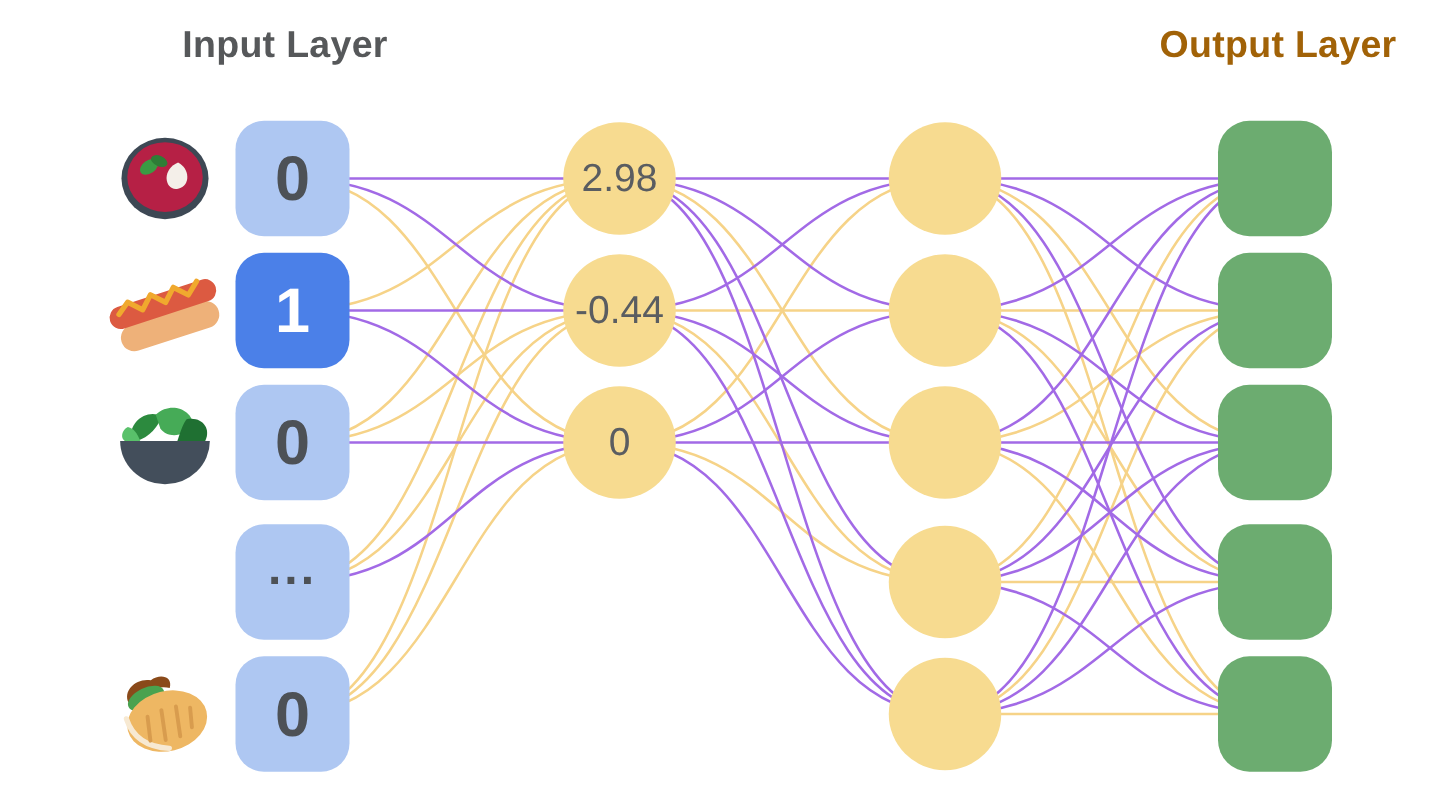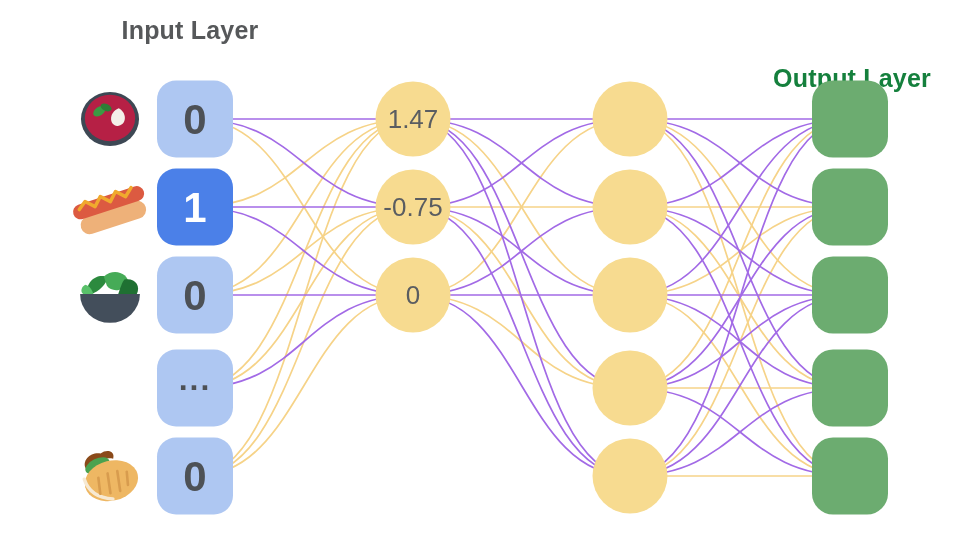--- a/index.html
+++ b/index.html
@@ -72,21 +72,21 @@
       <path d="M630,295 C740,295 740,388 850,388" fill="none" stroke="#a26ae6" stroke-width="1.7"></path>
       <path d="M630,388 C740,388 740,207 850,207" fill="none" stroke="#a26ae6" stroke-width="1.7"></path>
       <path d="M630,388 C740,388 740,295 850,295" fill="none" stroke="#a26ae6" stroke-width="1.7"></path>
       <path d="M630,388 C740,388 740,476 850,476" fill="none" stroke="#a26ae6" stroke-width="1.7"></path>
       <path d="M630,476 C740,476 740,119 850,119" fill="none" stroke="#a26ae6" stroke-width="1.7"></path>
       <path d="M630,476 C740,476 740,295 850,295" fill="none" stroke="#a26ae6" stroke-width="1.7"></path>
       <path d="M630,476 C740,476 740,388 850,388" fill="none" stroke="#a26ae6" stroke-width="1.7"></path>
     </svg>
 
   <div class="layer-title" style="left: 190px; color: rgb(86, 88, 90);">Input Layer</div>
-  <div class="layer-title" style="left: 852px; color: #15803d; margin-top: 48px;">Output Layer</div>
+  <div class="layer-title" style="left: 852px; color: #a16207;">Output Layer</div>
 
   <div id="icon-col">
       <div class="emoji" style="left: 110px; top: 119px;"><svg width="62" height="60" viewBox="0 0 64 62">
      <ellipse cx="32" cy="31" rx="30" ry="28" fill="#3d4854"></ellipse>
      <ellipse cx="32" cy="30" rx="26" ry="24" fill="#b62045"></ellipse>
      <path d="M41 20 C49 24 50 36 41 38 C32 40 29 25 41 20 Z" fill="#f4efe9"></path>
      <ellipse cx="21" cy="23" rx="7" ry="4.5" fill="#3b9b43" transform="rotate(-35 21 23)"></ellipse>
      <ellipse cx="28" cy="19" rx="6" ry="3.6" fill="#2e7d36" transform="rotate(25 28 19)"></ellipse>
    </svg></div>
       <div class="emoji" style="left: 110px; top: 207px;"><svg width="78" height="62" viewBox="0 0 78 62">
@@ -125,24 +125,24 @@
       </div>
       <div class="node input-node" style="left: 195px; top: 388px; background: rgb(174, 199, 242); color: rgb(77, 81, 86);">
         <span class="dots">...</span>
       </div>
       <div class="node input-node" style="left: 195px; top: 476px; background: rgb(174, 199, 242); color: rgb(77, 81, 86);">
         <span>0</span>
       </div>
     </div>
   <div id="emb1-col">
       <div class="node emb-node" style="left: 413px; top: 119px; background: rgb(247, 219, 144); color: rgb(90, 93, 97);">
-        <span>1.47</span>
+        <span>2.98</span>
       </div>
       <div class="node emb-node" style="left: 413px; top: 207px; background: rgb(247, 219, 144); color: rgb(90, 93, 97);">
-        <span>-0.75</span>
+        <span>-0.44</span>
       </div>
       <div class="node emb-node" style="left: 413px; top: 295px; background: rgb(247, 219, 144); color: rgb(90, 93, 97);">
         <span>0</span>
       </div>
     </div>
   <div id="emb2-col">
       <div class="node emb-node" style="left: 630px; top: 119px; background: rgb(247, 219, 144);"></div>
       <div class="node emb-node" style="left: 630px; top: 207px; background: rgb(247, 219, 144);"></div>
       <div class="node emb-node" style="left: 630px; top: 295px; background: rgb(247, 219, 144);"></div>
       <div class="node emb-node" style="left: 630px; top: 388px; background: rgb(247, 219, 144);"></div>

